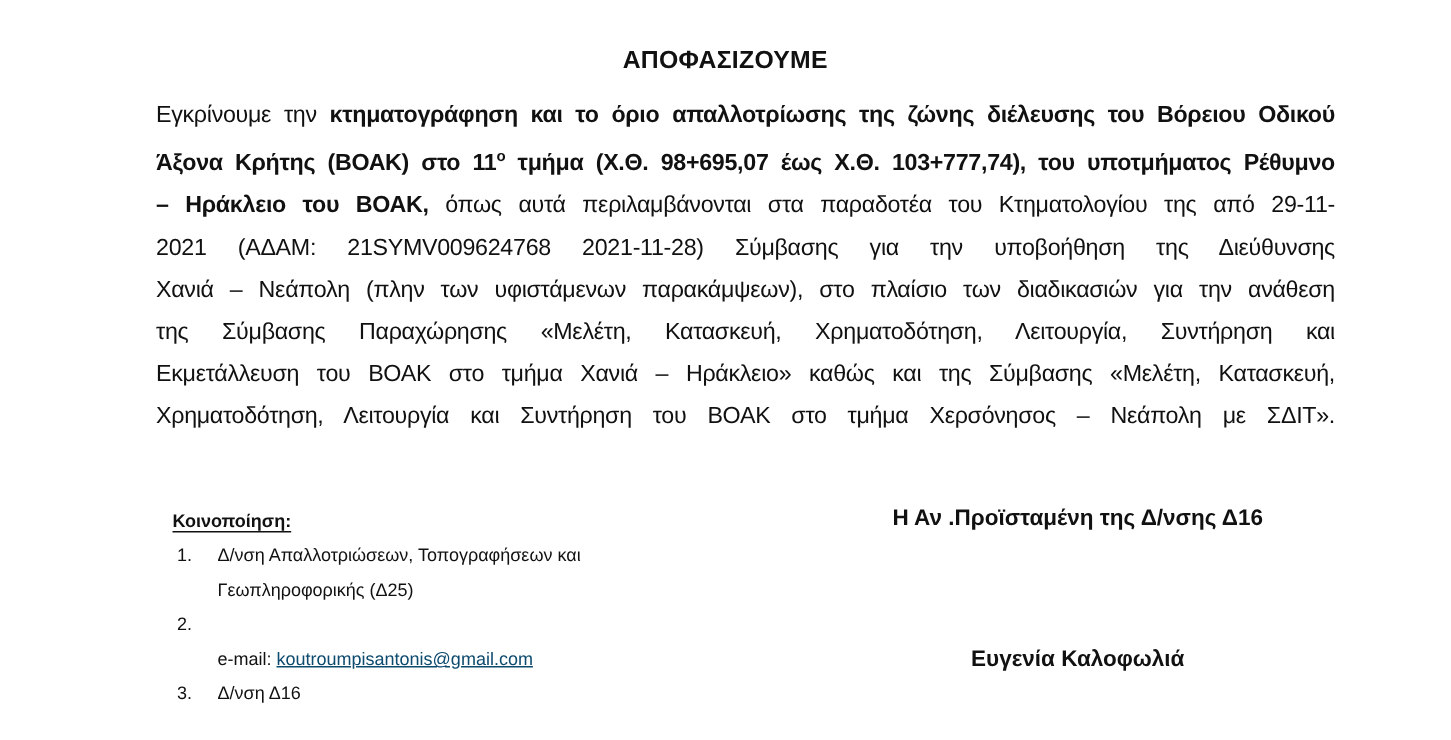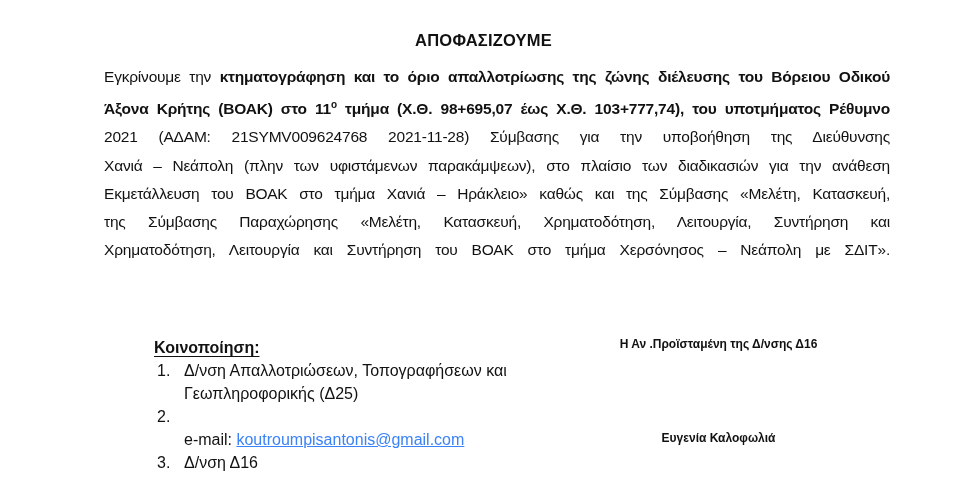--- a/index.html
+++ b/index.html
@@ -35,62 +35,62 @@
     text-align: justify;
     text-align-last: justify;
   }
   .b { font-weight: bold; margin-top: 34px; }
   .sup { font-size: 10px; vertical-align: 6px; }
   .notif {
     position: absolute;
     left: 118px;
     top: 336px;
     width: 420px;
-    font-size: 16px;
+    font-size: 12px;
     line-height: 23px;
-    margin-left: 39px;
   }
   .notif-heading {
     font-weight: bold;
     text-decoration: underline;
     text-underline-offset: 3px;
     margin-left: -3px;
   }
   .notif-item { display: flex; }
   .notif-num { width: 27px; flex: none; }
   .email-link {
-    color: #3b82f6;
+    color: #0c4a6e;
     text-decoration: underline;
     cursor: pointer;
   }
   .sig-role, .sig-name, .sig-title {
     position: absolute;
     left: 520px;
     width: 397px;
     text-align: center;
-    font-size: 12px;
+    font-size: 15px;
   }
   .sig-role { top: 337px; font-weight: bold; }
   .sig-name { top: 431px; font-weight: bold; }
   .sig-title { top: 454px; }
 </style>
 </head>
 <body>
 
 <div class="page">
 
   <div class="doc-heading">ΑΠΟΦΑΣΙΖΟΥΜΕ</div>
 
   <div class="para">
     <div class="pline"><span>Εγκρίνουμε την </span><span class="b">κτηματογράφηση και το όριο απαλλοτρίωσης της ζώνης διέλευσης του Βόρειου Οδικού</span></div>
     <div class="pline"><span class="b">Άξονα Κρήτης (ΒΟΑΚ) στο 11</span><span class="b sup">ο</span><span class="b"> τμήμα (Χ.Θ. 98+695,07 έως Χ.Θ. 103+777,74),  του υποτμήματος Ρέθυμνο</span></div>
+    <div class="pline"><span class="b">– Ηράκλειο του ΒΟΑΚ, </span><span>όπως αυτά περιλαμβάνονται στα παραδοτέα του Κτηματολογίου της από 29-11-</span></div>
     <div class="pline"><span>2021 (ΑΔΑΜ: 21SYMV009624768 2021-11-28) Σύμβασης για την υποβοήθηση της Διεύθυνσης</span></div>
     <div class="pline"><span>Χανιά – Νεάπολη (πλην των υφιστάμενων παρακάμψεων), στο πλαίσιο των διαδικασιών για την ανάθεση</span></div>
+    <div class="pline"><span>της Σύμβασης Παραχώρησης «Μελέτη, Κατασκευή, Χρηματοδότηση, Λειτουργία, Συντήρηση και</span></div>
     <div class="pline"><span>Εκμετάλλευση του ΒΟΑΚ στο τμήμα Χανιά – Ηράκλειο» καθώς και της Σύμβασης «Μελέτη, Κατασκευή,</span></div>
-    <div class="pline"><span>της Σύμβασης Παραχώρησης «Μελέτη, Κατασκευή, Χρηματοδότηση, Λειτουργία, Συντήρηση και</span></div>
     <div class="pline"><span>Χρηματοδότηση, Λειτουργία και Συντήρηση του ΒΟΑΚ στο τμήμα Χερσόνησος – Νεάπολη με ΣΔΙΤ».</span></div>
   </div>
 
   <div class="notif">
     <div class="notif-heading">Κοινοποίηση:</div>
     <div class="notif-item">
       <span class="notif-num">1.</span>
       <span>
         <span>Δ/νση Απαλλοτριώσεων, Τοπογραφήσεων και</span><br>
         <span>Γεωπληροφορικής (Δ25)</span>

